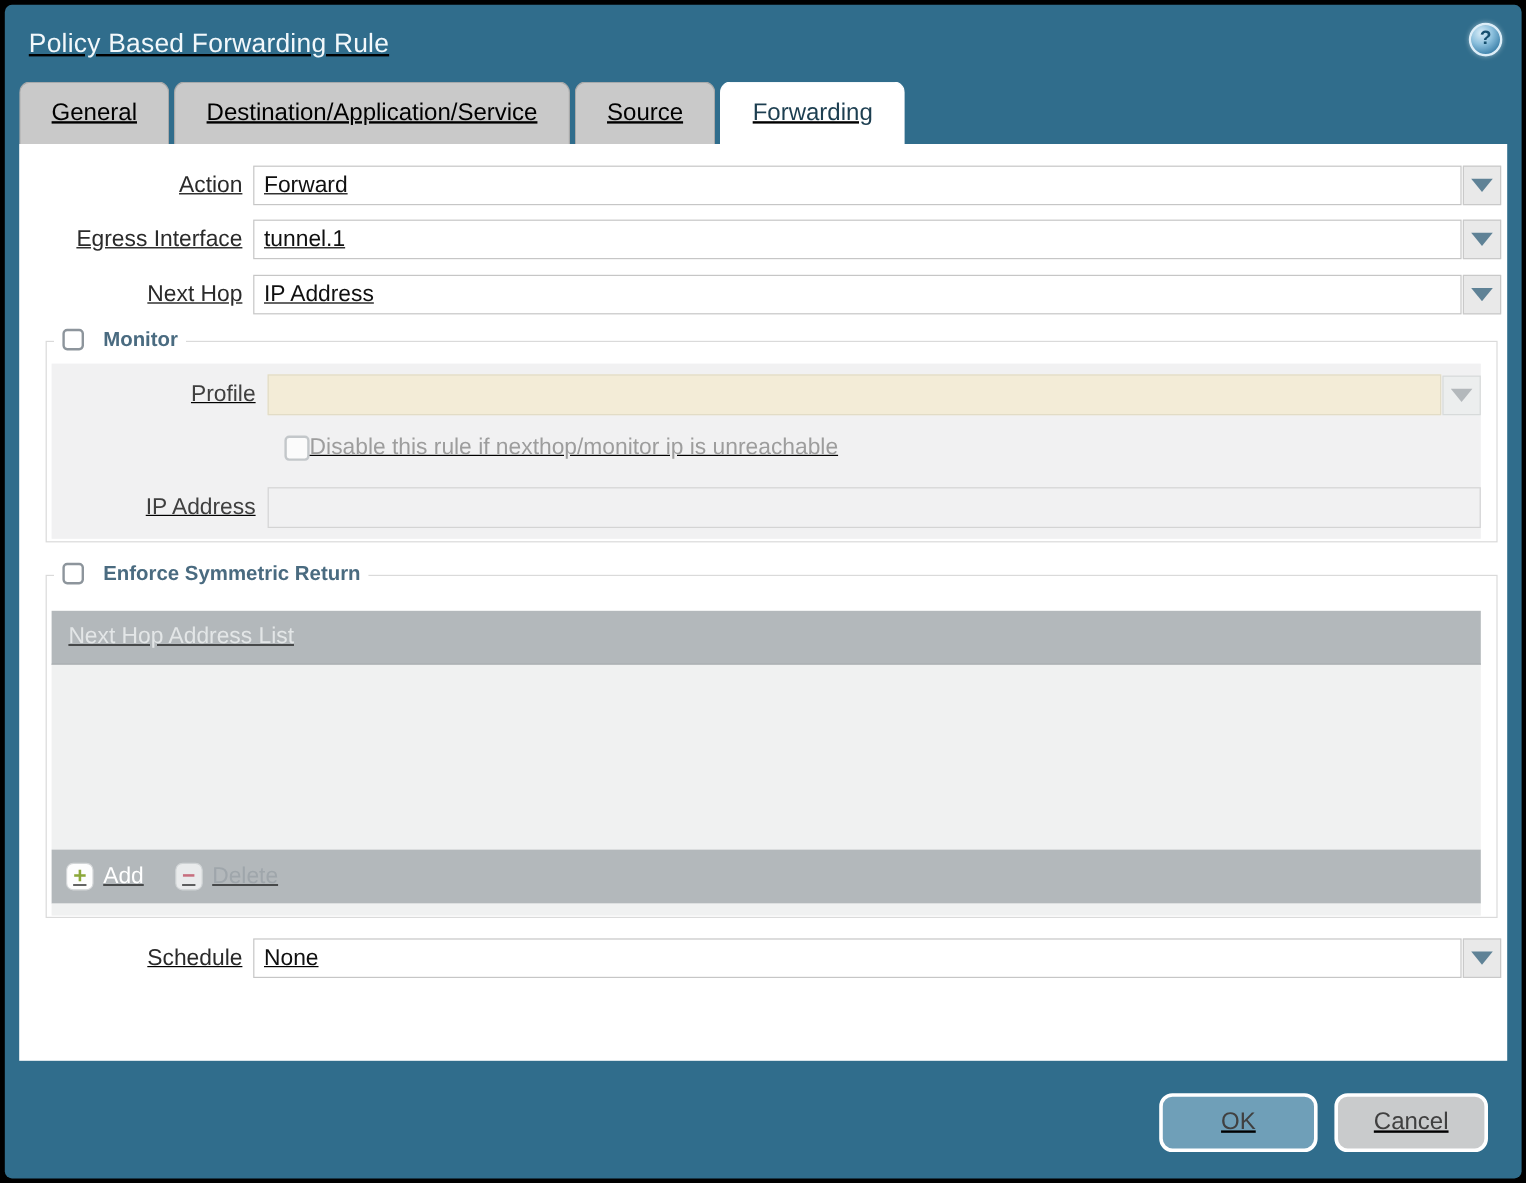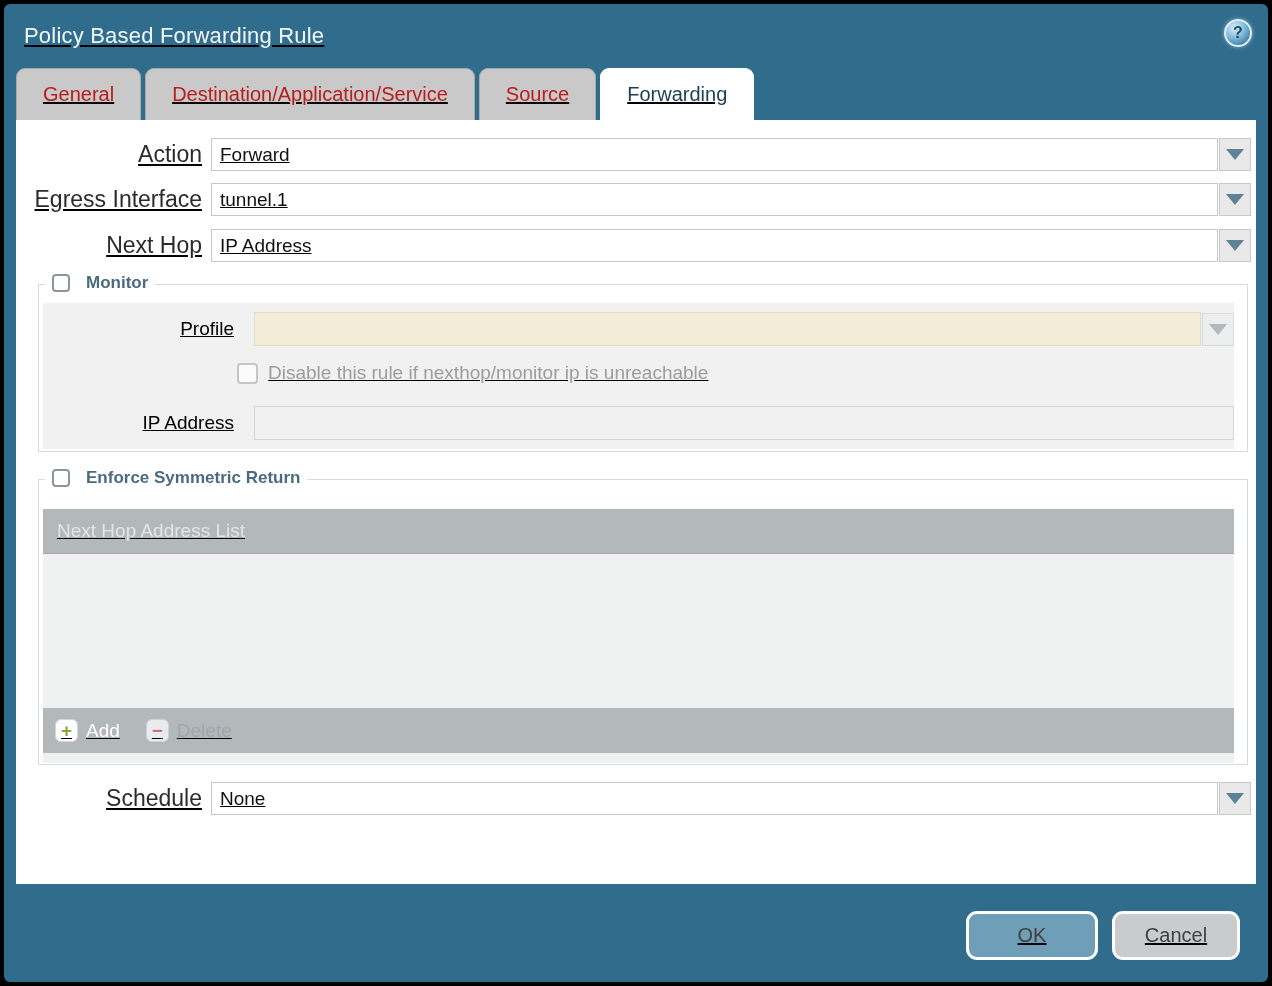--- a/index.html
+++ b/index.html
@@ -47,21 +47,21 @@
     display: flex; align-items: flex-end;
     padding-left: 12px; gap: 4px;
   }
   .tab {
     height: 52px;
     display: flex; align-items: center; justify-content: center;
     padding: 0 26px;
     background: #c9c9c9;
     border: 1px solid #a9a9a9; border-bottom: none;
     border-radius: 9px 9px 0 0;
-    font-size: 20px; color: #b91c1c;
+    font-size: 20px; color: #000000;
     cursor: pointer; white-space: nowrap;
   }
   .tab.active {
     background: #ffffff; border-color: #ffffff;
     color: #1c3e50;
   }
 
   
   .content {
     margin: 0 12px; background: #ffffff;
@@ -69,21 +69,21 @@
     padding: 18px 5px 0 0;
     overflow: hidden;
   }
   .form-row {
     display: flex; align-items: center;
     margin-bottom: 12px;
   }
   .form-row .flabel {
     width: 195px; flex: 0 0 195px;
     text-align: right; padding-right: 9px;
-    font-size: 23px; color: #2b2b2b;
+    font-size: 19px; color: #2b2b2b;
   }
   .input-wrap { flex: 1; display: flex; align-items: stretch; }
   .text-input {
     flex: 1; height: 33px;
     border: 1px solid #c6c6c6; background: #fff;
     font-size: 19px; color: #101010;
     display: flex; align-items: center;
     padding-left: 8px;
     white-space: nowrap; overflow: hidden;
   }
@@ -128,28 +128,28 @@
 
   
   .fieldset.monitor { height: 168px; padding-top: 18px; }
   .monitor-panel {
     margin: 0 13px 0 4px; height: 146px;
     background: #f1f1f2; padding-top: 9px;
   }
   .m-row { display: flex; align-items: center; }
   .m-row .flabel {
     width: 180px; flex: 0 0 180px;
-    text-align: right; padding-right: 20px;
-    font-size: 19px; color: #000000; margin-left: 31px;
+    text-align: right; padding-right: 10px;
+    font-size: 19px; color: #404040;
   }
   .profile-input {
     flex: 1; height: 34px;
     background: #f3ecd7; border: 1px solid #e2dcc6;
   }
-  .m-check-row { margin: 16px 0 22px 194px; display:flex; align-items:center; gap: 10px; }
+  .m-check-row { margin: 16px 0 22px 194px; display:flex; align-items:center; }
   .m-check-label { font-size: 19px; color: #9d9d9d; }
   .ip-input {
     flex: 1; height: 34px; margin-right: 0;
     background: #f1f1f2; border: 1px solid #d4d4d4;
   }
 
   
   .fieldset.esr { height: 286px; padding-top: 29px; }
   .esr-table { margin: 0 13px 0 4px; }
   .esr-header {

